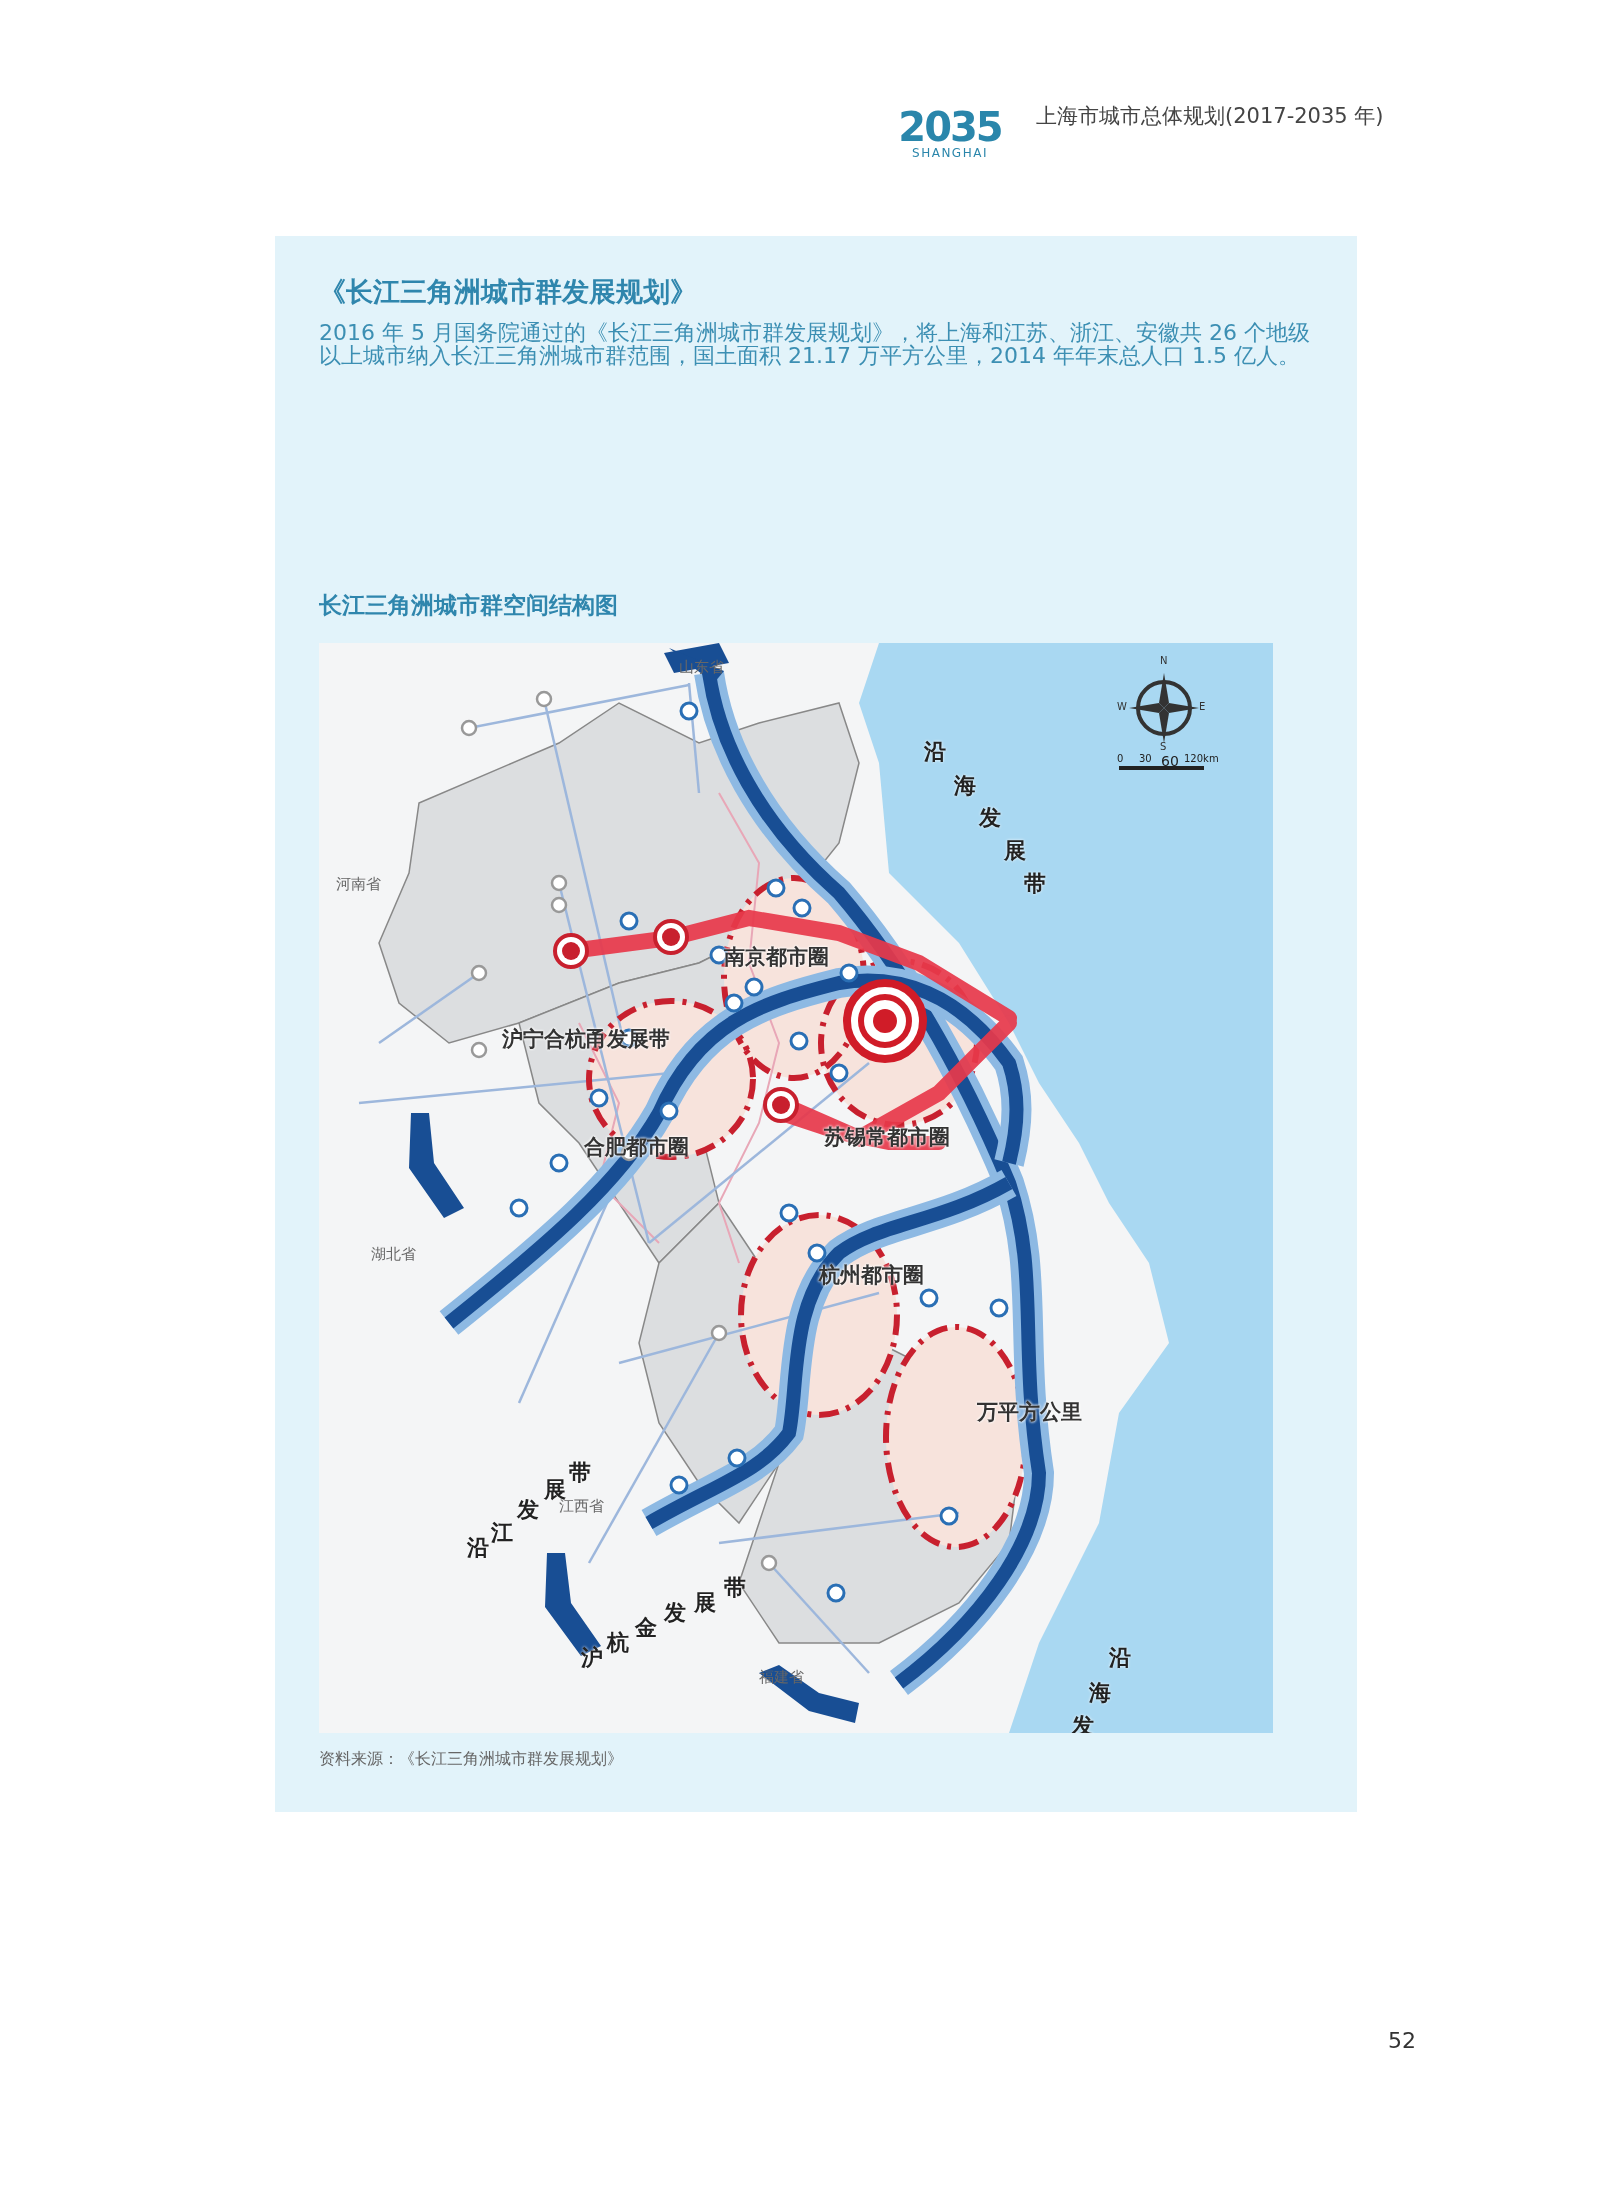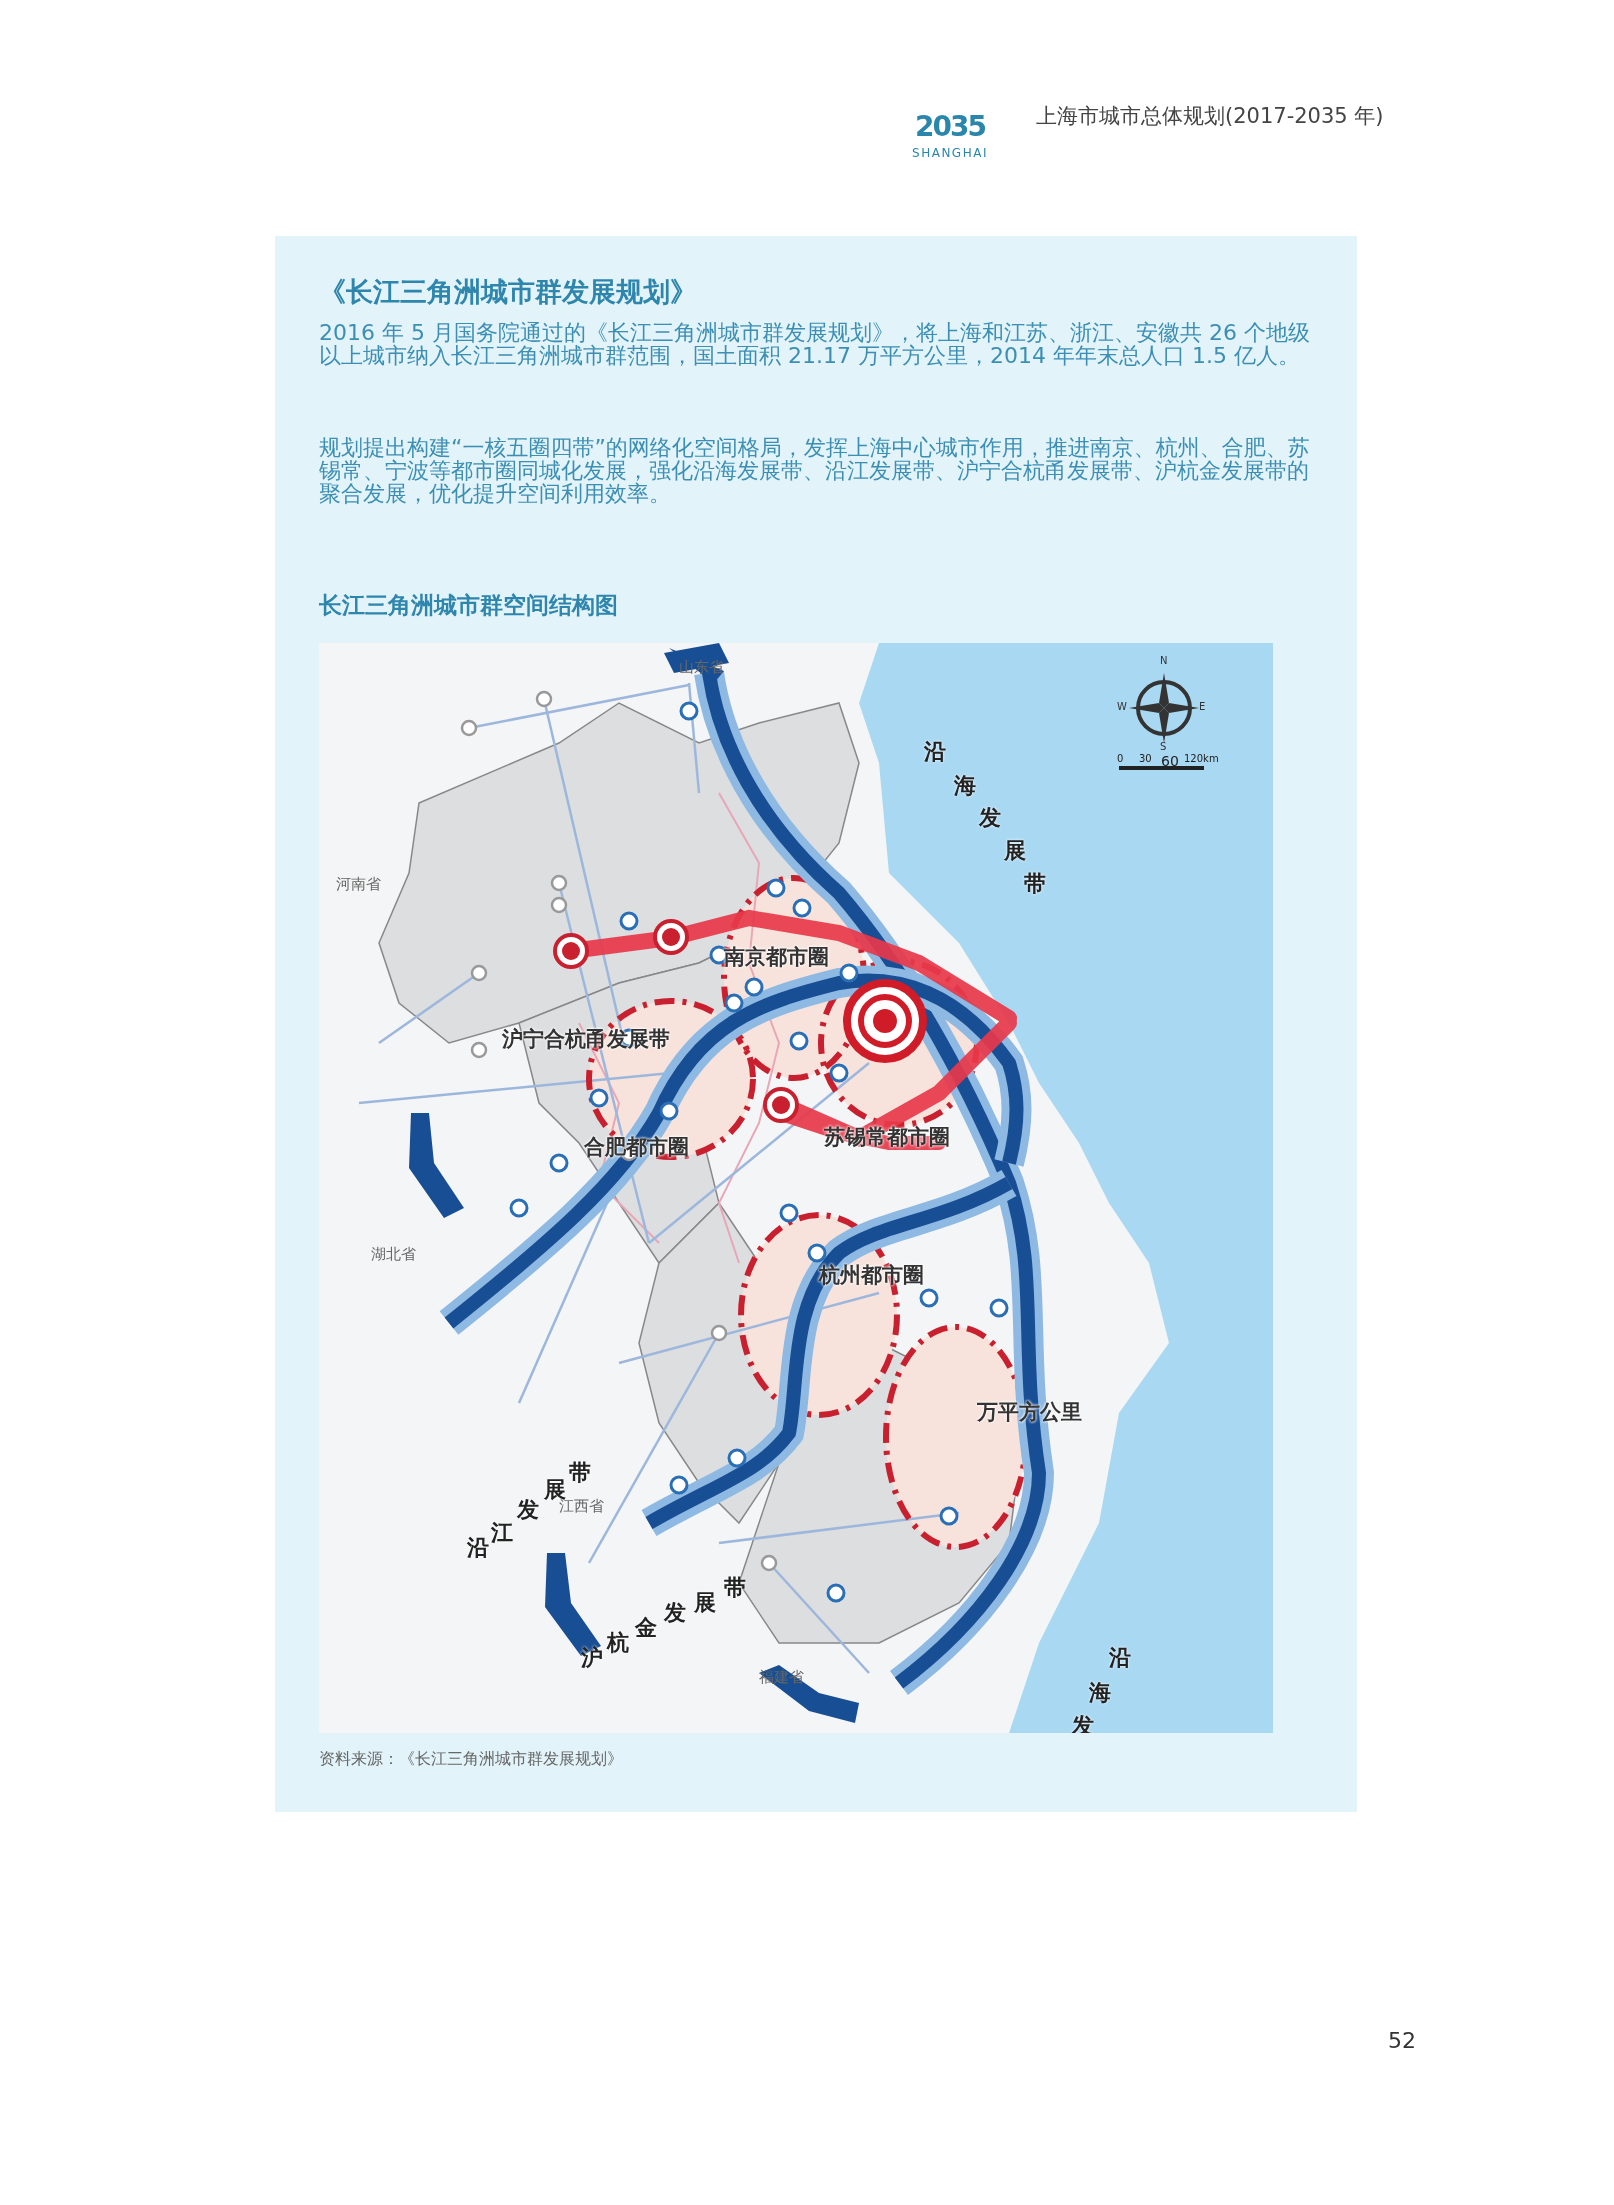--- a/index.html
+++ b/index.html
@@ -1,18 +1,18 @@
 <!DOCTYPE html>
 <html><head>
 <meta charset="utf-8">
 <style>
   html, body { margin:0; padding:0; }
   body { width:1614px; height:2205px; background:#ffffff; position:relative; font-family:"DejaVu Sans", sans-serif; overflow:hidden; }
   .header-logo { position:absolute; left:895px; top:108px; width:110px; height:56px; }
-  .logo-num { font-family:"DejaVu Sans", sans-serif; font-weight:bold; font-size:28px; color:#2a86ab; letter-spacing:-2px; line-height:38px; text-align:center; }
+  .logo-num { font-family:"DejaVu Sans", sans-serif; font-weight:bold; font-size:40px; color:#2a86ab; letter-spacing:-2px; line-height:38px; text-align:center; }
   .logo-sub { font-family:"DejaVu Sans", sans-serif; font-size:12px; color:#2a86ab; letter-spacing:1.5px; text-align:center; line-height:14px; }
   .header-title { position:absolute; left:1036px; top:102px; font-size:21px; color:#444; font-family:"DejaVu Sans", sans-serif; }
   .panel { position:absolute; left:275px; top:236px; width:1082px; height:1576px; background:#e2f3fa; }
   .panel-title { position:absolute; left:44px; top:38px; font-size:27px; font-weight:bold; color:#2f86ad; }
   .para { position:absolute; left:44px; width:1010px; font-size:22px; line-height:23px; color:#3c8fb3; }
   .para1 { top:85px; }
   .para2 { top:200px; }
   .fig-title { position:absolute; left:44px; top:354px; font-size:23px; font-weight:bold; color:#2f86ad; }
   .map { position:absolute; left:44px; top:407px; width:954px; height:1090px; background:#f4f5f6; overflow:hidden; }
   .map svg { position:absolute; left:0; top:0; }
@@ -29,21 +29,20 @@
 
 <div class="header-logo">
   <div class="logo-num">2035</div>
   <div class="logo-sub">SHANGHAI</div>
 </div>
 <div class="header-title">上海市城市总体规划(2017-2035 年)</div>
 
 <div class="panel">
   <div class="panel-title">《长江三角洲城市群发展规划》</div>
   <div class="para para1">2016 年 5 月国务院通过的《长江三角洲城市群发展规划》，将上海和江苏、浙江、安徽共 26 个地级以上城市纳入长江三角洲城市群范围，国土面积 21.17 万平方公里，2014 年年末总人口 1.5 亿人。</div>
-  <div class="para para2">规划提出构建“一核五圈四带”的网络化空间格局，发挥上海中心城市作用，推进南京、杭州、合肥、苏锡常、宁波等都市圈同城化发展，强化沿海发展带、沿江发展带、沪宁合杭甬发展带、沪杭金发展带的聚合发展，优化提升空间利用效率。</div>
   <div class="fig-title">长江三角洲城市群空间结构图</div>
 
   <div class="map">
     <svg width="954" height="1090" viewBox="0 0 954 1090">
 
       <path d="M560 0 L954 0 L954 1090 L690 1090 L720 1000 L780 880 L800 770 L850 700 L830 620 L790 560 L760 500 L720 440 L690 380 L640 300 L570 230 L560 120 L540 60 Z" fill="#a9d8f2"></path>
 
       <path d="M100 160 L240 100 L300 60 L380 100 L440 80 L520 60 L540 120 L520 200 L480 250 L440 290 L380 320 L300 340 L200 380 L130 400 L80 360 L60 300 L90 230 Z" fill="#dcdee0" stroke="#888" stroke-width="1.5"></path>
       <path d="M300 340 L380 320 L440 290 L460 360 L420 420 L380 480 L400 560 L340 620 L300 560 L260 500 L220 460 L200 380 Z" fill="#dcdee0" stroke="#888" stroke-width="1.5"></path>
       <path d="M340 620 L400 560 L440 620 L480 700 L500 760 L460 820 L420 880 L380 840 L340 780 L320 700 Z" fill="#dcdee0" stroke="#888" stroke-width="1.5"></path>

